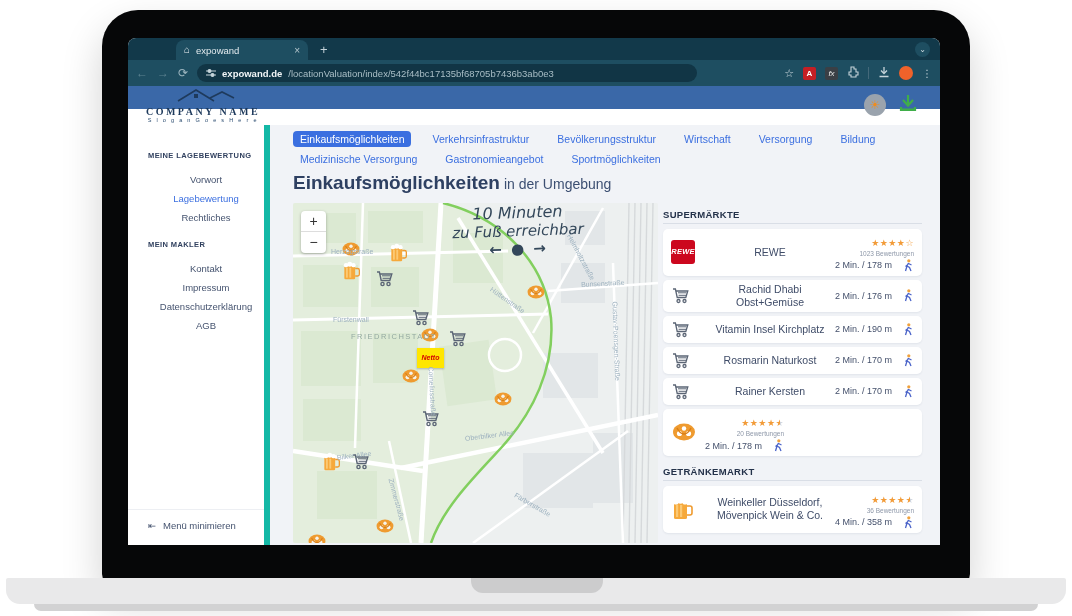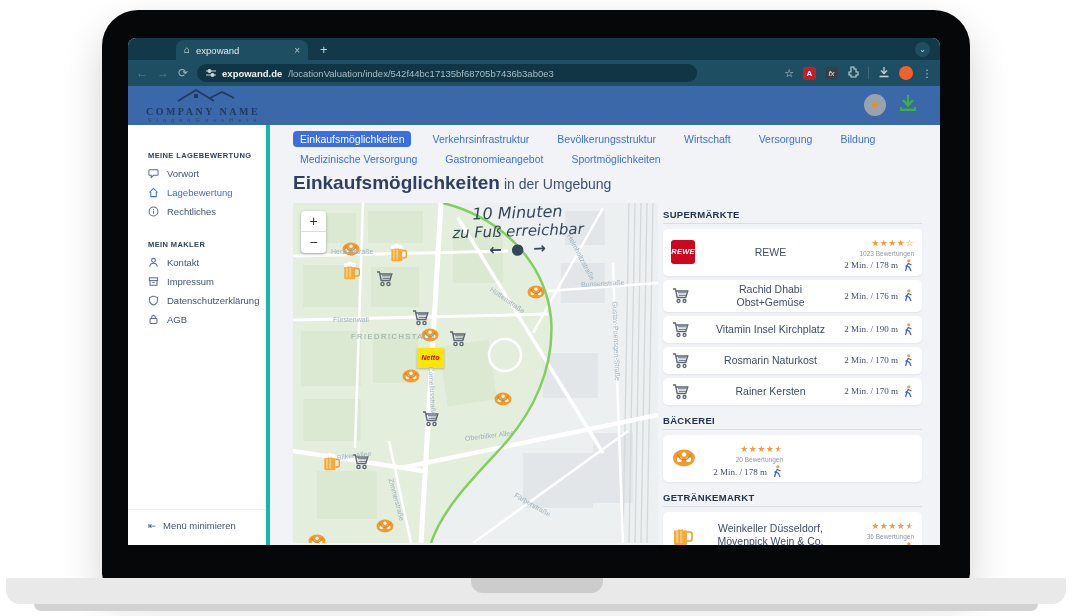--- a/index.html
+++ b/index.html
@@ -27,33 +27,33 @@
   .url-path { color:#a9bec6; font-size:9.5px; }
   .tb-icons { display:flex; align-items:center; gap:9px; margin-left:auto; }
   .ico-star { color:#c6d4da; font-size:11px; }
   .ico-pdf { width:13px; height:13px; background:#c51f25; border-radius:2px; color:#fff; font-size:8px; font-weight:bold; text-align:center; line-height:13px; }
   .ico-fx { width:13px; height:13px; background:#3a3f45; border-radius:2px; color:#e8e8e8; font-size:8px; font-style:italic; text-align:center; line-height:13px; }
   .ico-div { width:1px; height:12px; background:#44697a; }
   .ico-avatar { width:14px; height:14px; border-radius:50%; background:#f0622a; }
   .ico-dots { color:#c6d4da; font-size:10px; letter-spacing:0; }
 
   
-  .appheader { position:absolute; left:0; top:48px; width:812px; height:39px; background:#3a68a8; }
+  .appheader { position:absolute; left:0; top:48px; width:812px; height:23px; background:#3a68a8; }
   .logo { position:absolute; left:10px; top:2px; width:130px; text-align:center; color:#1e3a5c; }
   .logo-name { font-family:"Liberation Serif", serif; font-size:10px; letter-spacing:2.5px; font-weight:bold; }
   .logo-slogan { font-size:5.5px; letter-spacing:1.8px; color:#27496e; }
   .hdr-right { position:absolute; right:22px; top:7px; display:flex; align-items:center; gap:12px; }
   .sun-circle { width:22px; height:22px; border-radius:50%; background:#9aa3ad; color:#f08c1d; font-size:12px; text-align:center; line-height:22px; }
 
   
   .appbody { position:absolute; left:0; top:87px; width:812px; height:420px; background:#f1f3f7; }
-  .sidebar { position:absolute; left:0; top:0; width:142px; height:420px; background:#fff; border-right:4px solid #14b8a6; }
+  .sidebar { position:absolute; left:0; top:0; width:142px; height:420px; background:#fff; border-right:6px solid #14b8a6; }
   .sb-title { margin:26px 0 6px 20px; font-size:7.5px; font-weight:bold; letter-spacing:.4px; color:#31415f; }
   .sb-title.second { margin-top:22px; }
-  .sb-item { display:flex; align-items:center; gap:8px; margin:0 0 5px 20px; height:14px; color:#45536f; font-size:9.5px; cursor:pointer; }
+  .sb-item { display:flex; align-items:center; gap:8px; margin:0 0 5px 20px; height:14px; color:#45536f; font-size:9.5px; cursor:pointer;flex-direction:column; }
   .sb-item svg { stroke:#5c6b89; }
   .sb-item.active { color:#3b6fe0; }
   .sb-item.active svg { stroke:#3b6fe0; }
   .sb-bottom { position:absolute; left:0; bottom:0; width:100%; border-top:1px solid #edeff3; padding:10px 0 14px 20px; display:flex; gap:7px; align-items:center; color:#45536f; font-size:9.5px; }
 
   .main { position:absolute; left:142px; top:0; width:670px; height:420px; }
   .tabsrow { position:absolute; left:23px; top:6px; width:630px; display:flex; flex-wrap:wrap; column-gap:14px; row-gap:4px; }
   .ptab { font-size:10.5px; color:#3b6fe0; padding:2px 7px; border-radius:4px; white-space:nowrap; cursor:pointer; }
   .ptab.active { background:#3b6fe0; color:#fff; }
   .pagetitle { position:absolute; left:23px; top:47px; color:#2e4062; }
@@ -82,21 +82,21 @@
   .psec-title.gap { margin-top:10px; }
   .prow { background:#fff; border-radius:5px; box-shadow:0 1px 2px rgba(40,60,90,.08); display:flex; align-items:center; padding:3px 8px; margin-bottom:4px; min-height:27px; }
   .picon { width:34px; display:flex; justify-content:flex-start; align-items:center; }
   .rewelogo { width:24px; height:24px; background:#cc071e; border-radius:3px; color:#fff; font-weight:bold; font-style:italic; font-size:7.5px; text-align:center; line-height:24px; letter-spacing:.2px; }
   .pname { flex:1; text-align:center; font-size:10.5px; color:#3f4c68; line-height:1.25; }
   .pright { text-align:right; min-width:78px; }
   .stars { font-size:9px; color:#f29b38; letter-spacing:.5px; line-height:1.1; }
   .star-last { font-size:9px; color:#f29b38; }
   .star-half { background:linear-gradient(90deg,#f29b38 55%,#cfd5de 55%); -webkit-background-clip:text; background-clip:text; color:transparent; }
   .previews { display:block; font-size:6.5px; color:#8d97a8; line-height:1.3; }
-  .pdistline { display:flex; align-items:center; justify-content:flex-end; gap:5px; font-size:9px; color:#44506b; line-height:1.6;font-family:Liberation Serif, serif; }
+  .pdistline { display:flex; align-items:center; justify-content:flex-end; gap:11px; font-size:9px; color:#44506b; line-height:1.6; }
   .walker svg { width:11px; height:13px; display:block; }
 </style>
 </head>
 <body>
 
 <div class="laptop"></div>
 <div class="base"></div>
 <div class="base-notch"></div>
 <div class="base-foot"></div>
 
@@ -574,21 +574,20 @@
                 <span class="walker">
                   <svg viewBox="0 0 11 13">
                     <circle cx="5.8" cy="1.8" r="1.6" fill="#f0a13c"></circle>
                     <path d="M5.5 4 L4 7 L2.5 12 M4 7 L6.5 8.5 L8 12 M5.5 4.5 L8.5 6 M5 5.5 L2.5 7.5" stroke="#4b64c9" stroke-width="1.3" fill="none"></path>
                   </svg>
                 </span>
               </span>
             </span>
         </div>
 
-        <div class="psec-title gap">BÄCKEREI</div>
         <div class="prow" style="min-height:34px">
           <span class="picon">
               <svg width="26" height="20" viewBox="0 0 26 20">
                 <ellipse cx="13" cy="10" rx="11" ry="8.5" fill="#ef9b30"></ellipse>
                 <circle cx="8.5" cy="11.5" r="2.6" fill="#fff"></circle>
                 <circle cx="17.5" cy="11.5" r="2.6" fill="#fff"></circle>
                 <circle cx="13" cy="6.5" r="2.2" fill="#fff"></circle>
                 <path d="M6 6 C10 14 16 14 20 6" stroke="#d97f16" stroke-width="1.4" fill="none"></path>
               </svg>
             </span>

